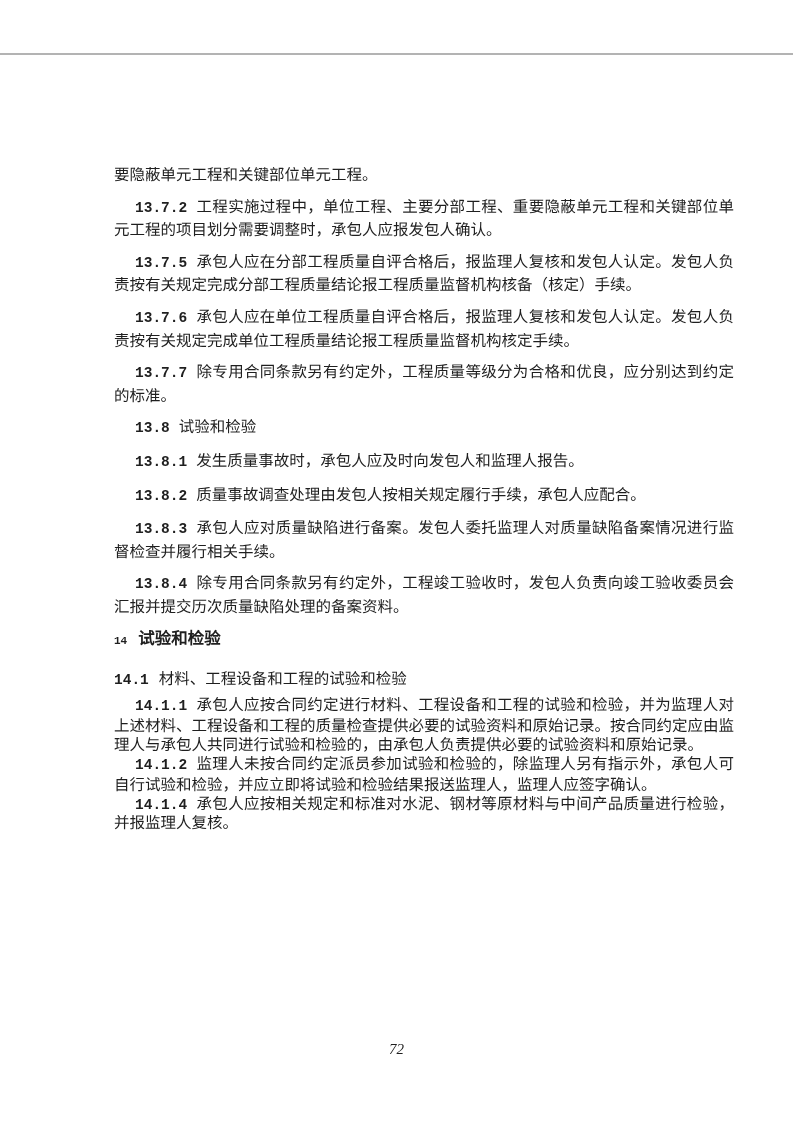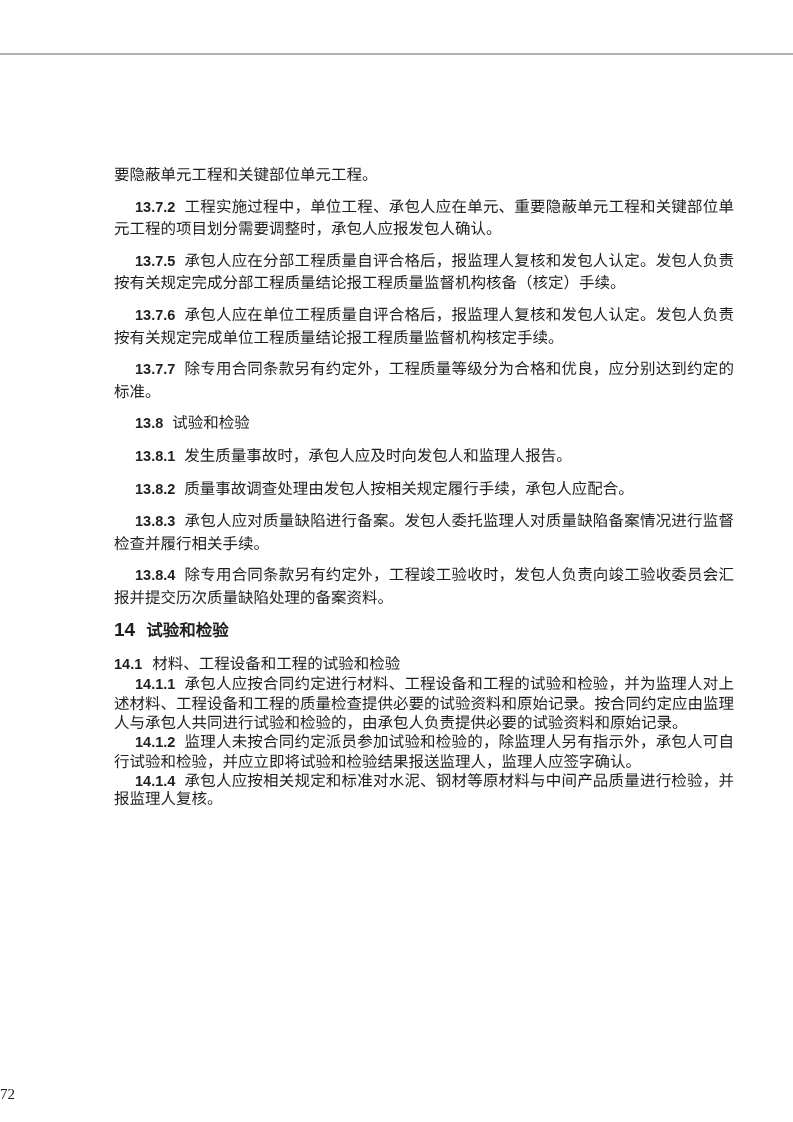--- a/index.html
+++ b/index.html
@@ -27,69 +27,71 @@
   }
   p.cl {
     margin: 0 0 10px 0;
     font-size: 15.5px;
     line-height: 21.6px;
     text-align: justify;
     text-indent: 21px;
   }
   p.cont { text-indent: 0; }
   .num {
-    font-family: Liberation Sans, sans-serif;
+    font-family: Liberation Mono, monospace;
     font-weight: 600;
     font-size: 14.5px;
     padding-right: 9px;
   }
   h1.sec {
     margin: 10px 0 13px 0;
     font-size: 16.5px;
     font-weight: 700;
     line-height: 22px;
   }
-  h1.sec .num { font-size: 19px; padding-right: 11px; font-weight: 700; }
+  h1.sec .num { font-size: 11px; padding-right: 11px; font-weight: 700; }
   h2.subsec {
     margin: 0 0 1px 0;
     font-size: 15.5px;
     font-weight: 400;
-    line-height: 17px;
+    line-height: 27px;
   }
   h2.subsec .num { font-weight: 600; padding-right: 10px; }
   p.tight {
     margin: 0;
     font-size: 15.5px;
     line-height: 19.2px;
     text-align: justify;
     text-indent: 21px;
   }
   p.tight-last { line-height: 18px; }
   .footer {
     position: absolute;
-    left: 0; top: 1033px;
+    left: 0; top: 988px;
     width: 100%;
+    text-align: center;
+    font-style: italic;
   }
   .pageno {
     font-family: "Liberation Serif", serif;
     font-size: 15px;
     color: #1f1f1f;
   }
 </style>
 </head>
 <body>
 
 <div class="page">
   <div class="scan-line"></div>
 
   <div class="content">
 
     <p class="cl cont"><span>要隐蔽单元工程和关键部位单元工程。</span></p>
 
-    <p class="cl"><span class="num">13.7.2</span><span>工程实施过程中，单位工程、承包人应在单元、重要隐蔽单元工程和关键部位单元工程的项目划分需要调整时，承包人应报发包人确认。</span></p>
+    <p class="cl"><span class="num">13.7.2</span><span>工程实施过程中，单位工程、主要分部工程、重要隐蔽单元工程和关键部位单元工程的项目划分需要调整时，承包人应报发包人确认。</span></p>
 
 
 
     <p class="cl"><span class="num">13.7.5</span><span>承包人应在分部工程质量自评合格后，报监理人复核和发包人认定。发包人负责按有关规定完成分部工程质量结论报工程质量监督机构核备（核定）手续。</span></p>
 
     <p class="cl"><span class="num">13.7.6</span><span>承包人应在单位工程质量自评合格后，报监理人复核和发包人认定。发包人负责按有关规定完成单位工程质量结论报工程质量监督机构核定手续。</span></p>
 
     <p class="cl"><span class="num">13.7.7</span><span>除专用合同条款另有约定外，工程质量等级分为合格和优良，应分别达到约定的标准。</span></p>
 
     <p class="cl"><span class="num">13.8</span><span>试验和检验</span></p>

